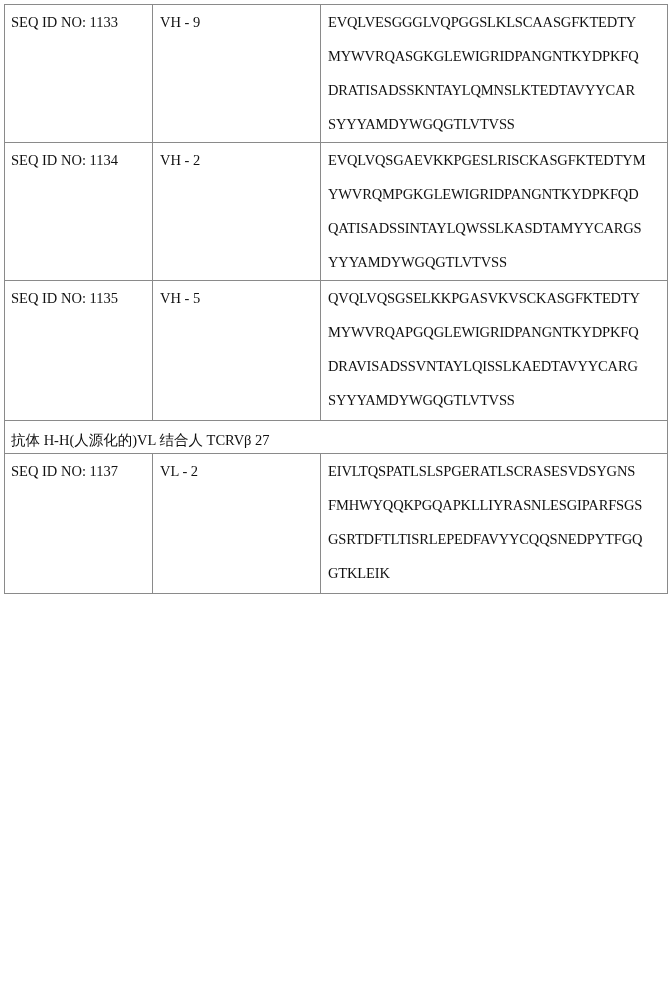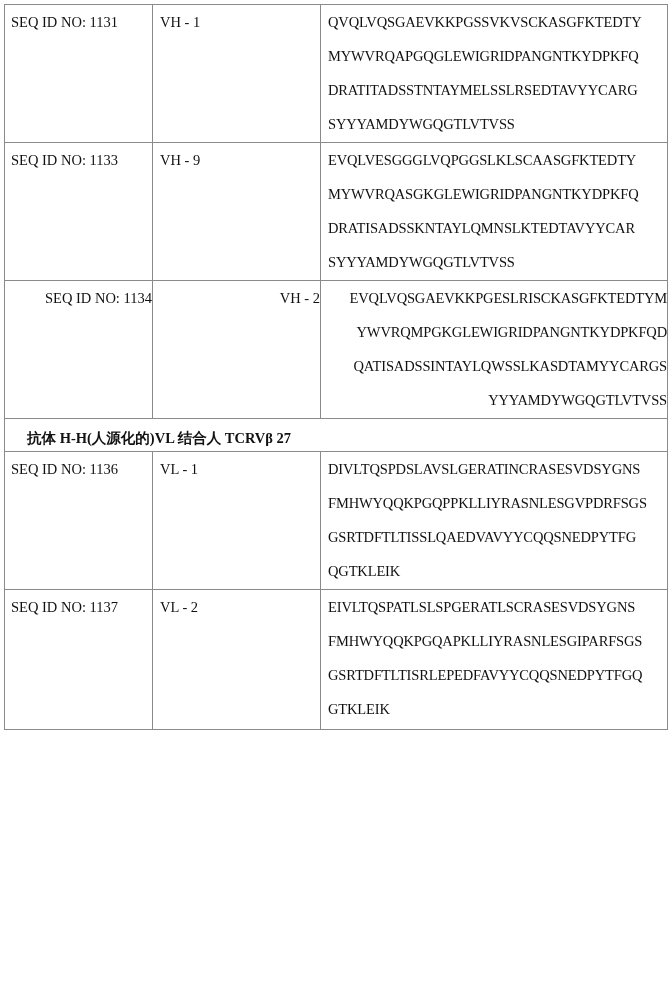--- a/index.html
+++ b/index.html
@@ -17,50 +17,36 @@
     border: 1px solid #8a8a8a;
     vertical-align: top;
     padding: 0;
   }
   td.c1 { width: 141px; padding: 8px 0 0 6px !important; }
   td.c2 { width: 160px; padding: 8px 0 0 7px !important; }
   td.c3 { padding: 8px 0 0 7px !important; }
   .seqline { height: 34px; line-height: 18px; white-space: nowrap; letter-spacing: -0.15px; }
   .seqline:last-child { height: 27px; }
   .cell-text { line-height: 18px; white-space: nowrap; }
-  tr.sec td { padding: 10px 0 0 22px; height: 22px; font-weight: bold; }
+  tr.sec td { padding: 10px 0 0 6px; height: 22px; font-weight: normal; }
   tr.r1 td { height: 128px; }
   tr.r2 td { height: 127px; }
   tr.r3 td { height: 128px; margin-left: 25px; }
-  tr.r4 td { height: 128px; text-align: right; }
+  tr.r4 td { height: 128px; }
   tr.r5 td { height: 131px; }
   tr.r6 td { height: 128px; }
   tr.r7 td { height: 131px; }
 </style>
 </head>
 <body>
 
 <div class="page">
 <table class="seq">
   <tbody>
 
-    <tr class="r1">
-      <td class="c1">
-            <div class="cell-text">SEQ ID NO: 1131</div>
-          </td>
-      <td class="c2">
-            <div class="cell-text">VH - 1</div>
-          </td>
-      <td class="c3">
-        <div class="seqline">QVQLVQSGAEVKKPGSSVKVSCKASGFKTEDTY</div>
-        <div class="seqline">MYWVRQAPGQGLEWIGRIDPANGNTKYDPKFQ</div>
-        <div class="seqline">DRATITADSSTNTAYMELSSLRSEDTAVYYCARG</div>
-        <div class="seqline">SYYYAMDYWGQGTLVTVSS</div>
-      </td>
-    </tr>
 
 
     <tr class="r3">
       <td class="c1">
             <div class="cell-text">SEQ ID NO: 1133</div>
           </td>
       <td class="c2">
             <div class="cell-text">VH - 9</div>
           </td>
       <td class="c3">
@@ -79,39 +65,39 @@
             <div class="cell-text">VH - 2</div>
           </td>
       <td class="c3">
         <div class="seqline">EVQLVQSGAEVKKPGESLRISCKASGFKTEDTYM</div>
         <div class="seqline">YWVRQMPGKGLEWIGRIDPANGNTKYDPKFQD</div>
         <div class="seqline">QATISADSSINTAYLQWSSLKASDTAMYYCARGS</div>
         <div class="seqline">YYYAMDYWGQGTLVTVSS</div>
       </td>
     </tr>
 
+    <tr class="r5">
+      <td class="c1">
+            <div class="cell-text">SEQ ID NO: 1135</div>
+          </td>
+      <td class="c2">
+            <div class="cell-text">VH - 5</div>
+          </td>
+      <td class="c3">
+        <div class="seqline">QVQLVQSGSELKKPGASVKVSCKASGFKTEDTY</div>
+        <div class="seqline">MYWVRQAPGQGLEWIGRIDPANGNTKYDPKFQ</div>
+        <div class="seqline">DRAVISADSSVNTAYLQISSLKAEDTAVYYCARG</div>
+        <div class="seqline">SYYYAMDYWGQGTLVTVSS</div>
+      </td>
+    </tr>
 
     <tr class="sec">
       <td colspan="3">抗体 H-H(人源化的)VL 结合人 TCRVβ 27</td>
     </tr>
 
-    <tr class="r6">
-      <td class="c1">
-            <div class="cell-text">SEQ ID NO: 1136</div>
-          </td>
-      <td class="c2">
-            <div class="cell-text">VL - 1</div>
-          </td>
-      <td class="c3">
-        <div class="seqline">DIVLTQSPDSLAVSLGERATINCRASESVDSYGNS</div>
-        <div class="seqline">FMHWYQQKPGQPPKLLIYRASNLESGVPDRFSGS</div>
-        <div class="seqline">GSRTDFTLTISSLQAEDVAVYYCQQSNEDPYTFG</div>
-        <div class="seqline">QGTKLEIK</div>
-      </td>
-    </tr>
 
     <tr class="r7">
       <td class="c1">
             <div class="cell-text">SEQ ID NO: 1137</div>
           </td>
       <td class="c2">
             <div class="cell-text">VL - 2</div>
           </td>
       <td class="c3">
         <div class="seqline">EIVLTQSPATLSLSPGERATLSCRASESVDSYGNS</div>

